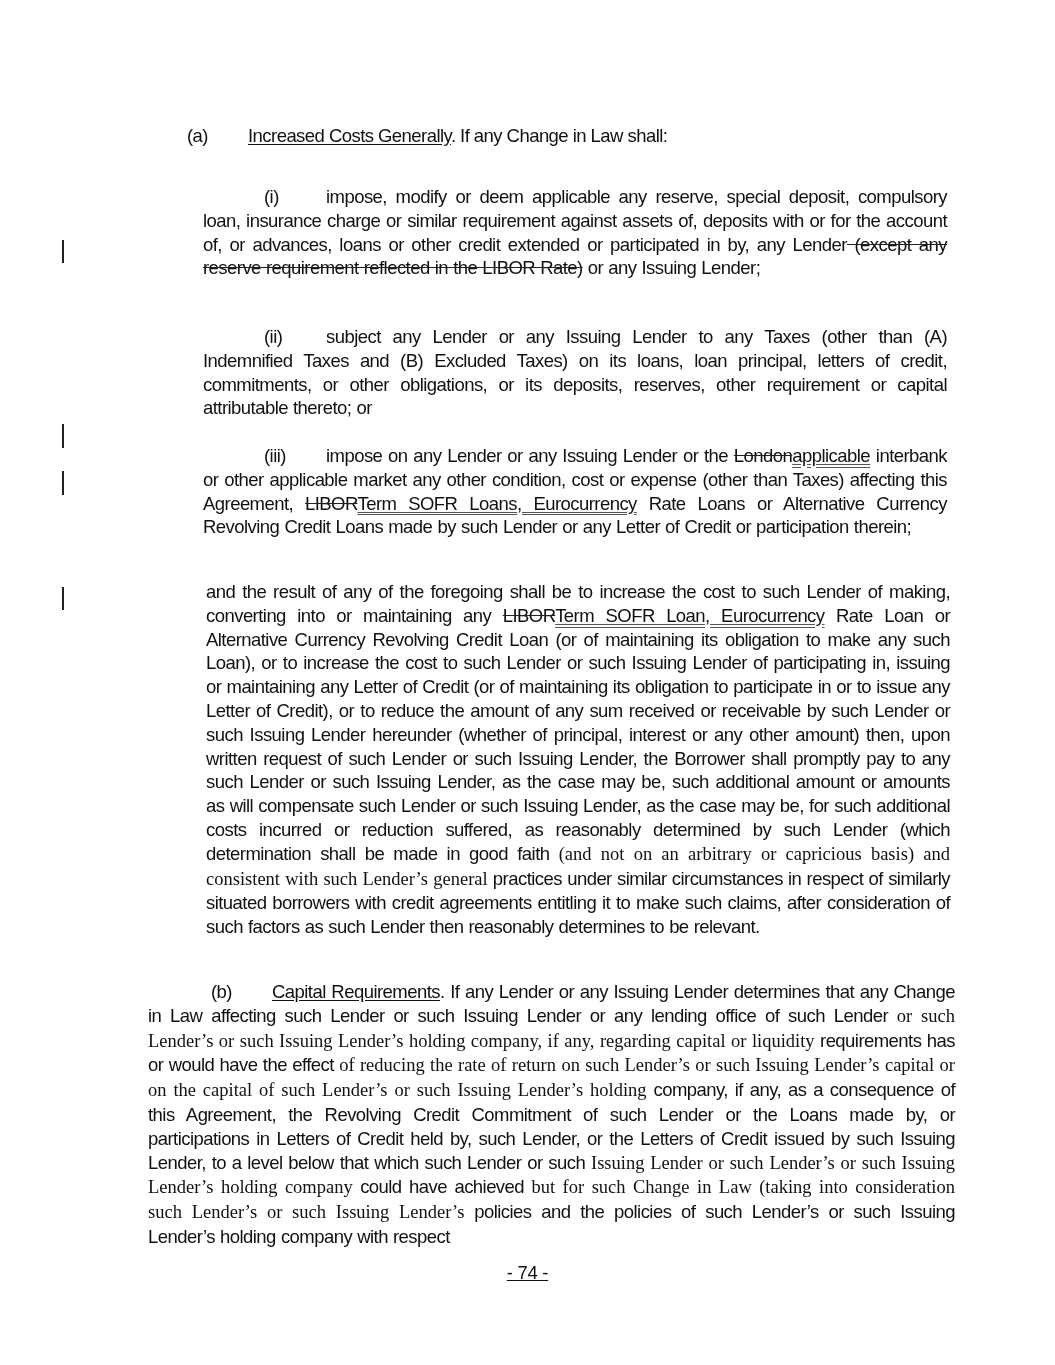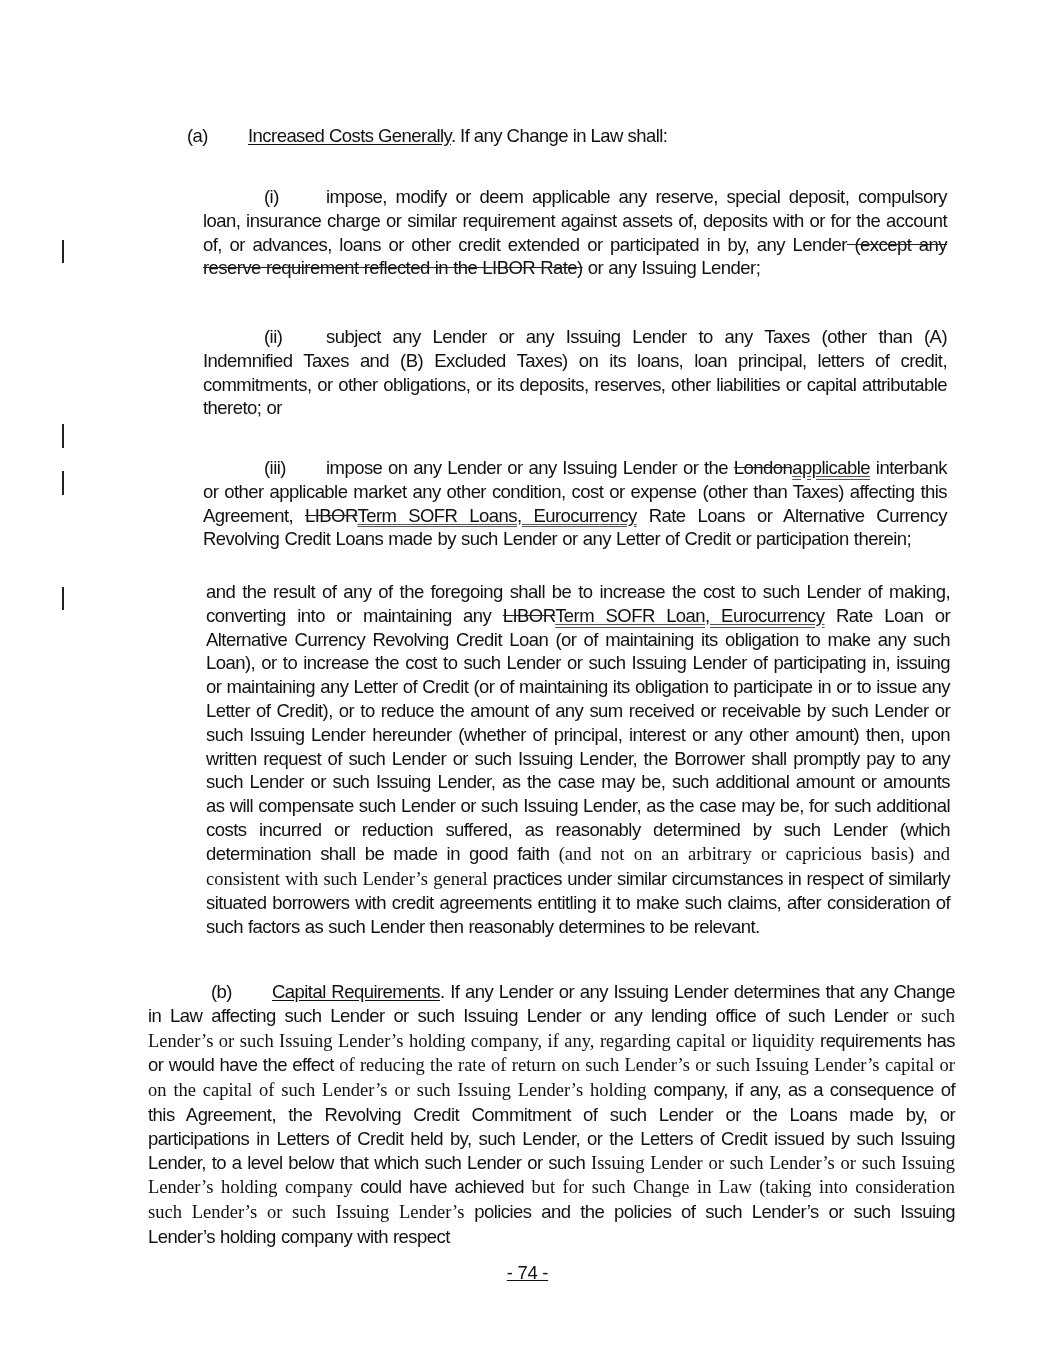--- a/index.html
+++ b/index.html
@@ -91,24 +91,24 @@
 
   <div class="heading-line" style="left:187px; top:124px;">
     <span class="label" style="width:61px;">(a)</span><span class="ul">Increased Costs Generally</span><span>.  If any Change in Law shall:</span>
   </div>
 
   <p class="para" style="left:187px; top:169px; width:744px; text-indent:61px;">
     <span class="label" style="width:62px; text-indent:0;">(i)</span><span>impose, modify or deem applicable any reserve, special deposit, compulsory loan, insurance charge or similar requirement against assets of, deposits with or for the account of, or advances, loans or other credit extended or participated in by, any Lender</span><span class="del"> (except any reserve requirement reflected in the LIBOR Rate)</span><span> or any Issuing Lender;</span>
   </p>
 
   <p class="para" style="left:187px; top:309px; width:744px; text-indent:61px;">
-    <span class="label" style="width:62px; text-indent:0;">(ii)</span><span>subject any Lender or any Issuing Lender to any Taxes (other than (A) Indemnified Taxes and (B) Excluded Taxes) on its loans, loan principal, letters of credit, commitments, or other obligations, or its deposits, reserves, other liabilities or capital attributable thereto; or</span>
+    <span class="label" style="width:62px; text-indent:0;">(ii)</span><span>subject any Lender or any Issuing Lender to any Taxes (other than (A) Indemnified Taxes and (B) Excluded Taxes) on its loans, loan principal, letters of credit, commitments, or other obligations, or its deposits, reserves, other requirement or capital attributable thereto; or</span>
   </p>
 
-  <p class="para" style="left:187px; top:440px; width:744px; text-indent:61px;">
+  <p class="para" style="left:187px; top:428px; width:744px; text-indent:61px;">
     <span class="label" style="width:62px; text-indent:0;">(iii)</span><span>impose on any Lender or any Issuing Lender or the </span><span class="del">London</span><span class="ins">applicable</span><span> interbank or other applicable market any other condition, cost or expense (other than Taxes) affecting this Agreement, </span><span class="del">LIBOR</span><span class="ins">Term SOFR Loans, Eurocurrency</span><span> Rate Loans or Alternative Currency Revolving Credit Loans made by such Lender or any Letter of Credit or participation therein;</span>
   </p>
 
   <p class="para" style="left:190px; top:564px; width:744px;">
     <span>and the result of any of the foregoing shall be to increase the cost to such Lender of making, converting into or maintaining any </span><span class="del">LIBOR</span><span class="ins">Term SOFR Loan, Eurocurrency</span><span> Rate Loan or Alternative Currency Revolving Credit Loan (or of maintaining its obligation to make any such Loan), or to increase the cost to such Lender or such Issuing Lender of participating in, issuing or maintaining any Letter of Credit (or of maintaining its obligation to participate in or to issue any Letter of Credit), or to reduce the amount of any sum received or receivable by such Lender or such Issuing Lender hereunder (whether of principal, interest or any other amount) then, upon written request of such Lender or such Issuing Lender, the Borrower shall promptly pay to any such Lender or such Issuing Lender, as the case may be, such additional amount or amounts as will compensate such Lender or such Issuing Lender, as the case may be, for such additional costs incurred or reduction suffered, as reasonably determined by such Lender (which determination shall be made in good faith </span><span class="serif">(and not on an arbitrary or capricious basis) and consistent with such Lender’s general</span><span> practices under similar circumstances in respect of similarly situated borrowers with credit agreements entitling it to make such claims, after consideration of such factors as such Lender then reasonably determines to be relevant.</span>
   </p>
 
   <p class="para" style="left:132px; top:964px; width:807px; text-indent:63px;">
     <span class="label" style="width:61px; text-indent:0;">(b)</span><span class="ul">Capital Requirements</span><span>.  If any Lender or any Issuing Lender determines that any Change in Law affecting such Lender or such Issuing Lender or any lending office of such Lender </span><span class="serif">or such Lender’s or such Issuing Lender’s holding company, if any, regarding capital or liquidity</span><span> requirements has or would have the effect </span><span class="serif">of reducing the rate of return on such Lender’s or such Issuing Lender’s capital or on the capital of such Lender’s or such Issuing Lender’s holding</span><span> company, if any, as a consequence of this Agreement, the Revolving Credit Commitment of such Lender or the Loans made by, or participations in Letters of Credit held by, such Lender, or the Letters of Credit issued by such Issuing Lender, to a level below that which such Lender or such </span><span class="serif">Issuing Lender or such Lender’s or such Issuing Lender’s holding company</span><span> could have achieved </span><span class="serif">but for such Change in Law (taking into consideration such Lender’s or such Issuing Lender’s</span><span> policies and the policies of such Lender’s or such Issuing Lender’s holding company with respect</span>
   </p>

